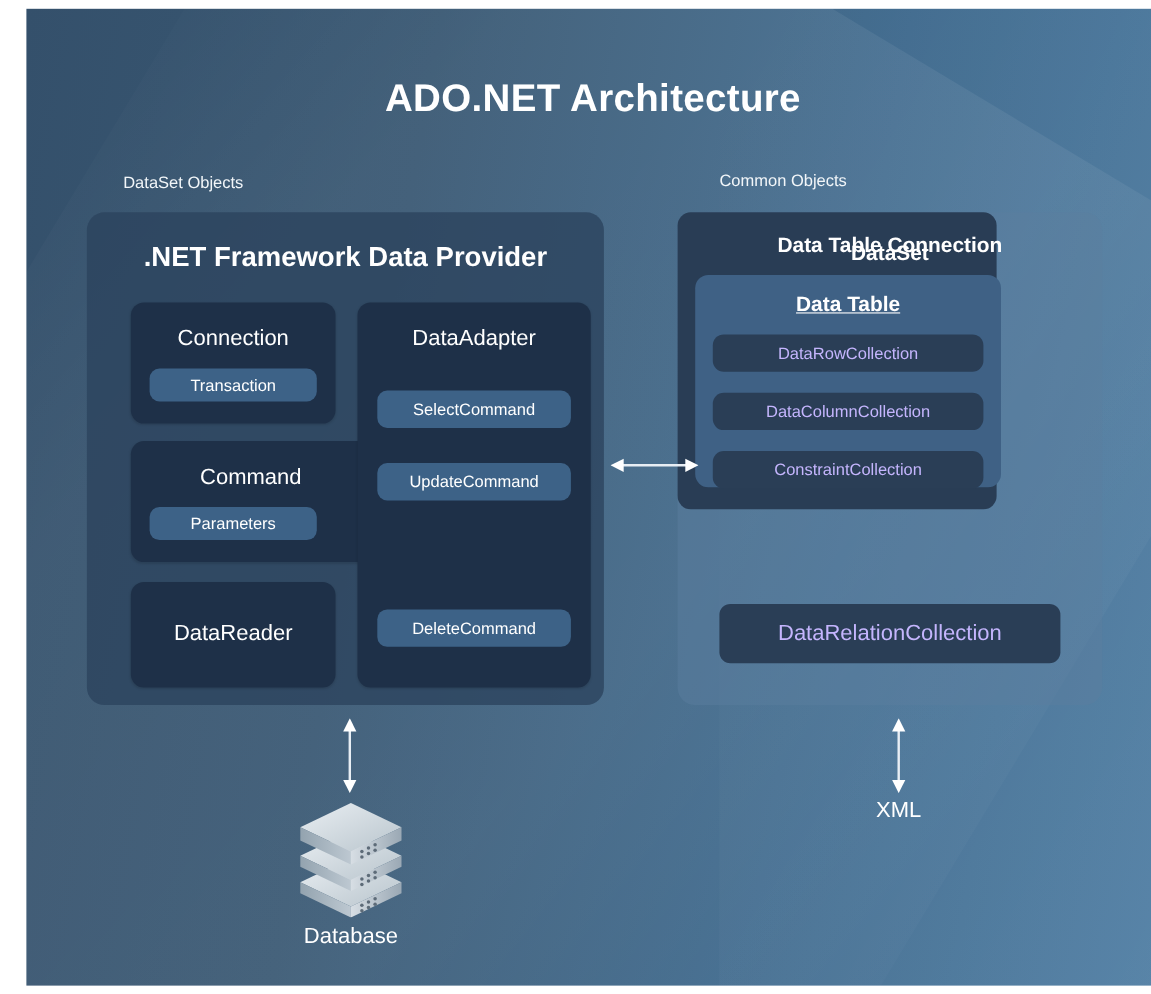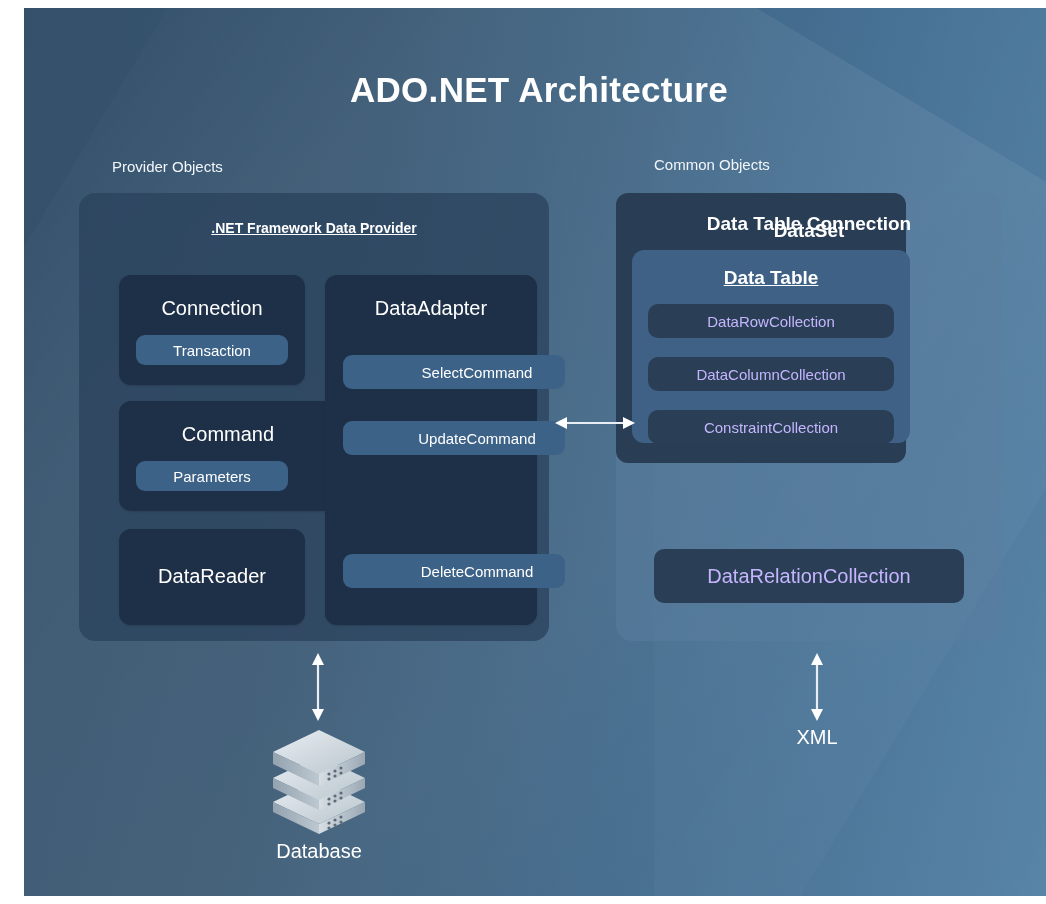--- a/index.html
+++ b/index.html
@@ -89,21 +89,21 @@
     width: 386px; height: 448px;
     background: rgba(92,127,159,0.46);
   }
   .panel-title {
     position: absolute;
     left: 0; width: 100%;
     text-align: center;
     font-weight: bold;
     color: #ffffff;
   }
-  #panel-provider .panel-title { top: 27px; font-size: 14px; text-decoration: underline; }
+  #panel-provider .panel-title { top: 27px; font-size: 25px; }
   #panel-dataset  .panel-title { top: 27px; font-size: 19px; }
 
   
   .card-dark {
     position: absolute;
     background: #1e3048;
     border-radius: 12px;
     box-shadow: 0 1px 2px rgba(0,0,0,0.12);
   }
   .card-title {
@@ -146,21 +146,21 @@
   #card-datareader { left: 40px; top: 336px; width: 186px; height: 96px;  }
   #card-connection .card-title,
   #card-command .card-title { top: 22px; font-size: 20px; }
   #card-datareader .card-title { top: 36px; font-size: 20px; }
   #pill-transaction { left: 17px; top: 60px; width: 152px; height: 30px; text-align: right; }
   #pill-parameters  { left: 17px; top: 60px; width: 152px; height: 30px; }
 
   
   #card-dataadapter { left: 246px; top: 82px; width: 212px; height: 350px; }
   #card-dataadapter .card-title { top: 22px; font-size: 20px; }
-  .cmd-pill { left: 18px; width: 176px; height: 34px; font-size: 15px; padding-left: 46px; }
+  .cmd-pill { left: 18px; width: 176px; height: 34px; font-size: 15px; }
   #pill-select { top: 80px; }
   #pill-insert { top: 146px; }
   #pill-update { top: 213px; }
   #pill-delete { top: 279px; }
 
   
   #card-dtc {
     left: 38px; top: 67px; width: 270px; height: 270px;
     background: #293d55; border-radius: 12px; padding-left: 20px;
   }
@@ -216,21 +216,21 @@
 </style>
 </head>
 <body>
 
 <div id="canvas">
   <div class="streak"></div>
   <div class="streak2"></div>
 
   <div id="title" class="layer">ADO.NET Architecture</div>
 
-  <div id="caption-provider" class="section-caption layer">Provider Objects</div>
+  <div id="caption-provider" class="section-caption layer">DataSet Objects</div>
   <div id="caption-common" class="section-caption layer">Common Objects</div>
 
   <div id="panel-provider" class="panel layer">
     <div class="panel-title">.NET Framework Data Provider</div>
 
     <div id="card-connection" class="card-dark">
       <div class="card-title">Connection</div>
       <div id="pill-transaction" class="pill-light">Transaction</div>
     </div>
 

